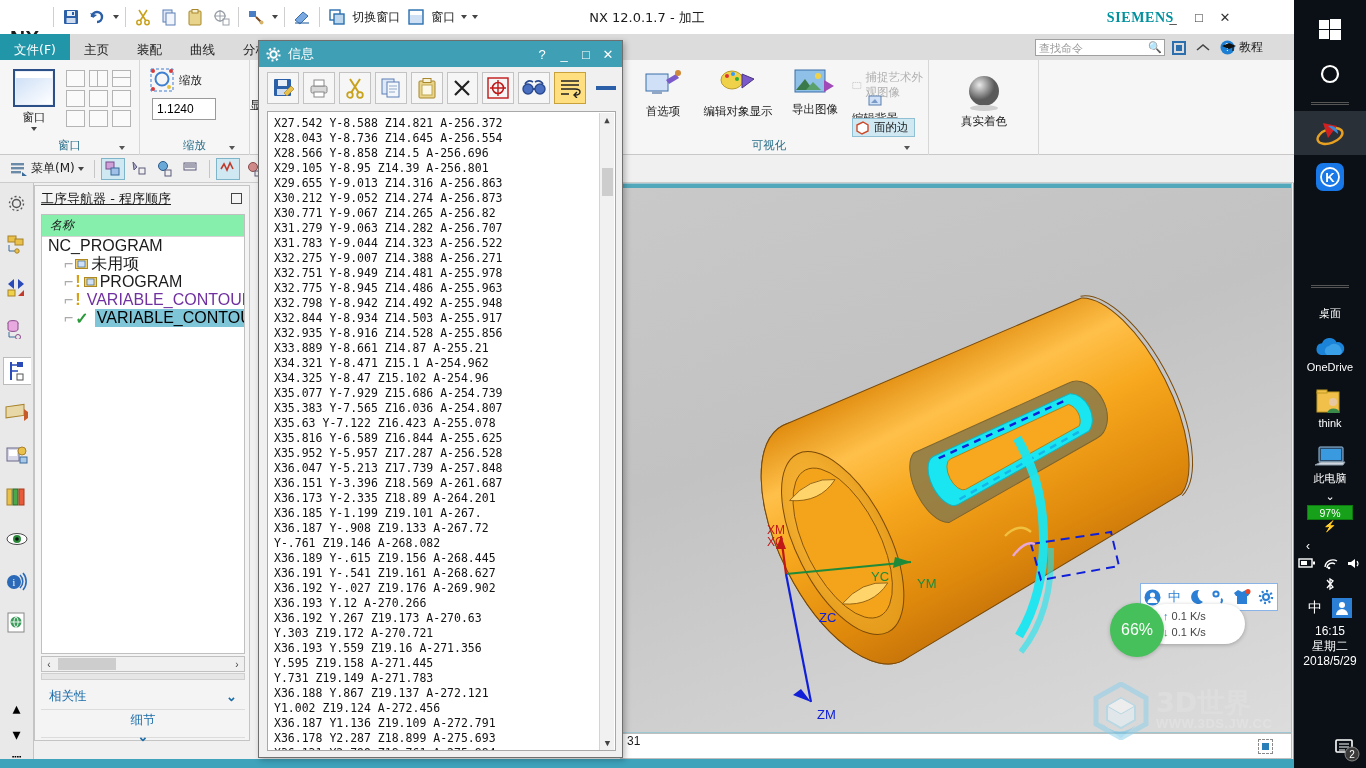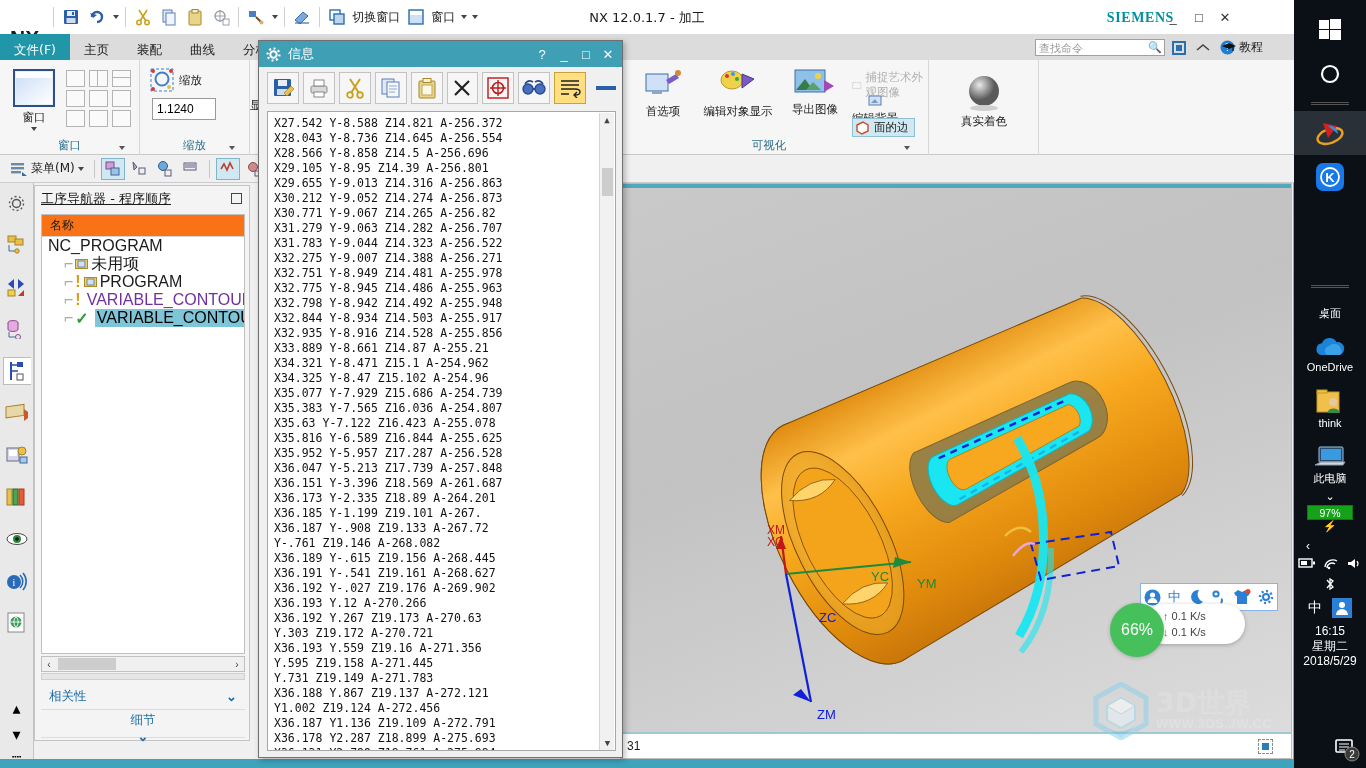--- a/index.html
+++ b/index.html
@@ -112,21 +112,21 @@
     position:absolute; left:0; top:0; width:100%; height:26px;
     display:flex; align-items:center; padding: 0 6px;
     font-size: 13px; color:#1b1b1b;
   }
   #nav-title .t { text-decoration: underline; }
   #nav-pin { position:absolute; right:7px; top:7px; width:11px;height:11px;border:1.5px solid #444; }
   #nav-list {
     position:absolute; left:6px; top:28px; width:204px; height:440px;
     background:#ffffff; border:1px solid #c0c0c0; overflow:hidden;
   }
-  #col-head { height:22px; background:#f97316; border-bottom:1px solid #d4d4d4; display:flex; align-items:center; padding-left:8px; font-size:12px; color:#1b1b1b;}
+  #col-head { height:22px; background:#86efac; border-bottom:1px solid #d4d4d4; display:flex; align-items:center; padding-left:8px; font-size:12px; color:#1b1b1b;font-style:italic;}
   .trow { height:18px; display:flex; align-items:center; font-size:16px; color:#1b1b1b; white-space:nowrap;}
   .trow.sel .nm { background:#7fc5d8; color:#000; padding:0 2px; }
   .purple { color:#7030a0; }
   #nav-hscroll {
     position:absolute; left:6px; top:470px; width:204px; height:16px;
     background:#f0f0f0; border:1px solid #c0c0c0; display:flex; align-items:center; justify-content:space-between;
   }
   #nav-hscroll .arw { width:14px;text-align:center;font-size:10px;color:#444;}
   #nav-hscroll .thumb { position:absolute; left:16px; width:58px; height:12px; background:#cdcdcd;}
   #nav-hscroll-outer { position:absolute; left:6px; top:487px; width:204px; height:7px; background:#e6e6e6; border:1px solid #cfcfcf;}
@@ -144,21 +144,21 @@
   }
   #gfx {
     position:absolute; inset:0;
     background: linear-gradient(160deg,#c9c9c9 0%, #c2c2c2 40%, #dcdcdc 100%);
     overflow:hidden;
   }
   #gfx-strip { position:absolute; left:0; top:0; width:100%; height:4px; background:#51a8bb;}
   
   #status-bar {
     position:absolute; left:620px; top:733px; width:672px; height:26px;
-    background:#ffffff; border:1px solid #bfbfbf; display:flex; align-items:center; padding-left:6px;
+    background:#ffffff; border:1px solid #bfbfbf; display:flex; padding-left:6px;
     font-size:12px; color:#1b1b1b;
   }
   #status-right { position:absolute; right:18px; top:5px; width:15px;height:15px;border:1px dashed #8a8a8a;}
   #status-right i { display:block; width:7px;height:7px;background:#2a7fb8;margin:3px auto;}
   #bottom-teal { position:absolute; left:0; top:759px; width:1294px; height:9px; background:#3ea3bb;}
 
   
   #wm { position:absolute; left:1090px; top:682px; width:205px; height:62px; opacity:.55; pointer-events:none;}
   #wm .txt { position:absolute; left:66px; top:3px; font-size:27px; font-weight:bold; color:#e2e2e2;}
   #wm .url { position:absolute; left:66px; top:34px; font-size:13px; font-weight:bold; color:#e6e6e6; letter-spacing:.5px;}

